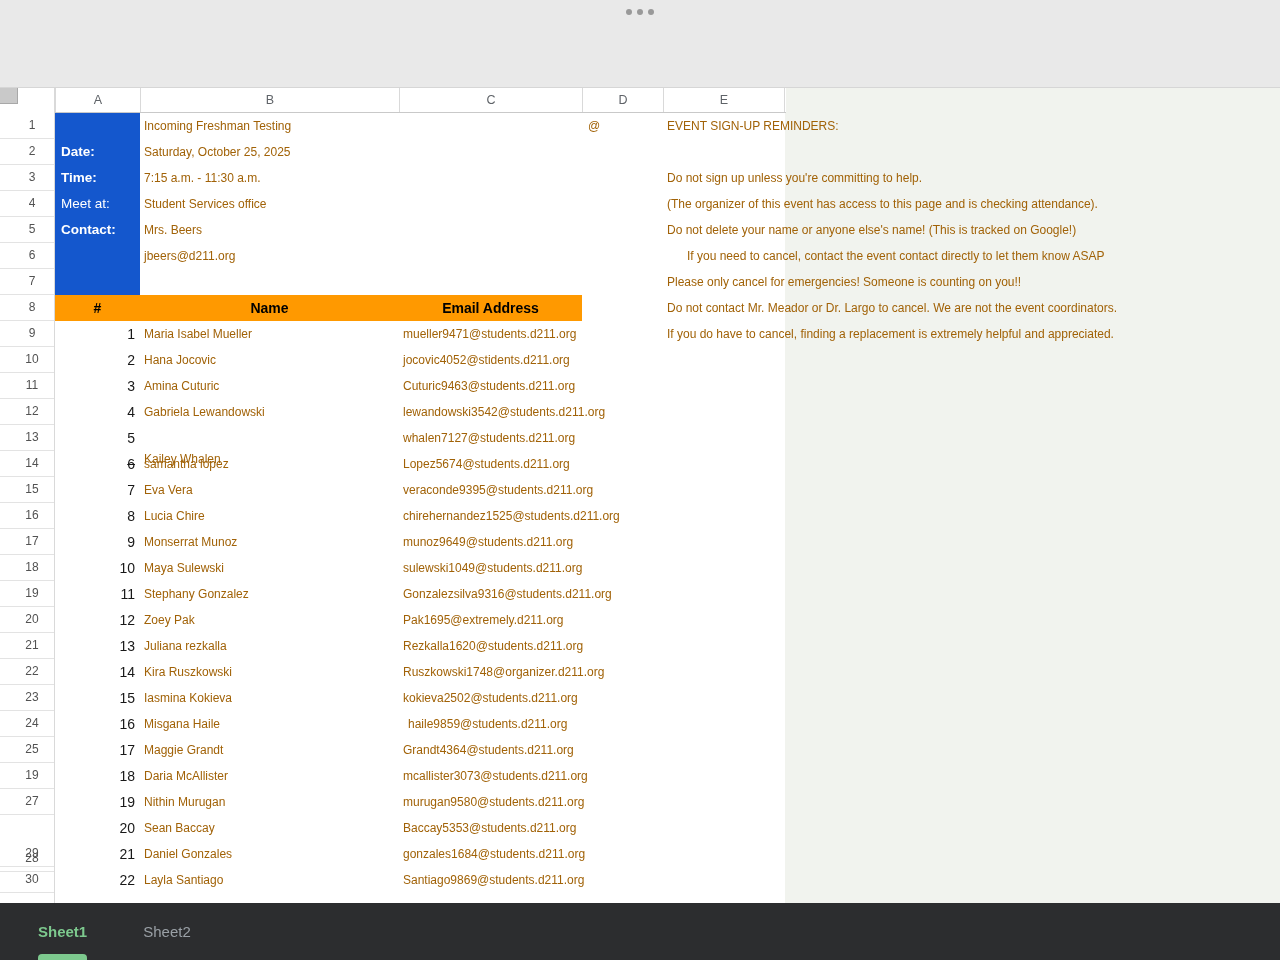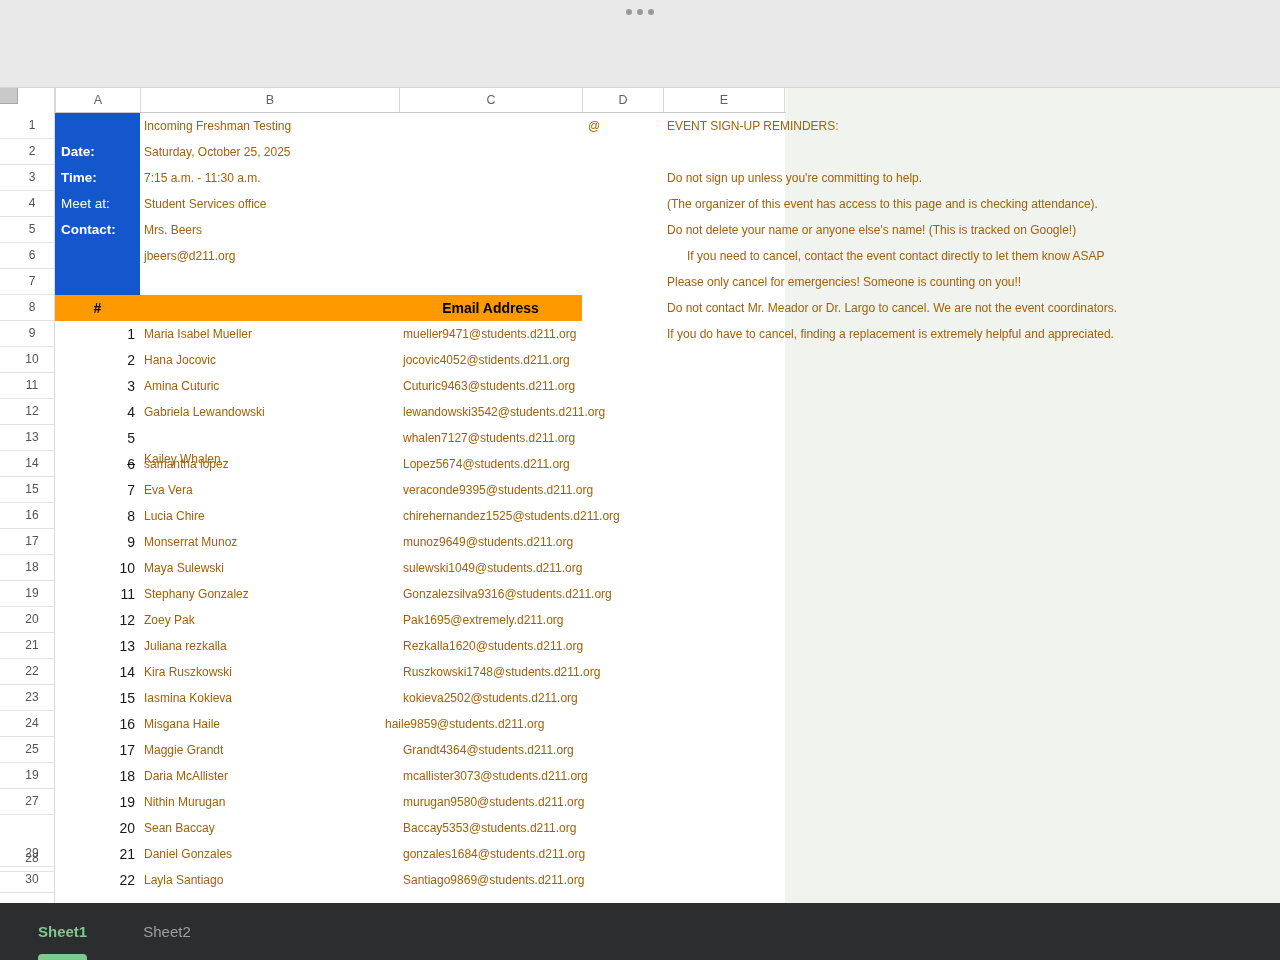--- a/index.html
+++ b/index.html
@@ -120,20 +120,21 @@
 
     <div class="blueblock" id="blueblock">
         <div class="bluelabel bold" style="top: 26px;">Date:</div>
         <div class="bluelabel bold" style="top: 52px;">Time:</div>
         <div class="bluelabel" style="top: 78px;">Meet at:</div>
         <div class="bluelabel bold" style="top: 104px;">Contact:</div>
       </div>
 
     <div class="orangeheader"></div>
     <div class="oh-cell oh-c0">#</div>
+    <div class="oh-cell oh-c1">Name</div>
     <div class="oh-cell oh-c2">Email Address</div>
 
     <div class="celltext" style="left:588px; top:25px;">@</div>
 
     <div id="dyncells">
         <div class="celltext" style="left: 144px; top: 25px;">Incoming Freshman Testing</div>
         <div class="celltext" style="left: 144px; top: 51px;">Saturday, October 25, 2025</div>
         <div class="celltext" style="left: 144px; top: 77px;">7:15 a.m. - 11:30 a.m.</div>
         <div class="celltext" style="left: 144px; top: 103px;">Student Services office</div>
         <div class="celltext" style="left: 144px; top: 129px;">Mrs. Beers</div>
@@ -207,31 +208,31 @@
     <div class="celltext" style="left: 403px; top: 519px;">Pak1695@extremely.d211.org</div>
   </div>
         <div>
     <div class="numcell" style="top: 545px;"><span>13</span></div>
     <div class="celltext" style="left: 144px; top: 545px;">Juliana rezkalla</div>
     <div class="celltext" style="left: 403px; top: 545px;">Rezkalla1620@students.d211.org</div>
   </div>
         <div>
     <div class="numcell" style="top: 571px;"><span>14</span></div>
     <div class="celltext" style="left: 144px; top: 571px;">Kira Ruszkowski</div>
-    <div class="celltext" style="left: 403px; top: 571px;">Ruszkowski1748@students.d211.org</div>
+    <div class="celltext" style="left: 403px; top: 571px;">Ruszkowski1748@organizer.d211.org</div>
   </div>
         <div>
     <div class="numcell" style="top: 597px;"><span>15</span></div>
     <div class="celltext" style="left: 144px; top: 597px;">Iasmina Kokieva</div>
     <div class="celltext" style="left: 403px; top: 597px;">kokieva2502@students.d211.org</div>
   </div>
         <div>
     <div class="numcell" style="top: 623px;"><span>16</span></div>
     <div class="celltext" style="left: 144px; top: 623px;">Misgana Haile</div>
-    <div class="celltext" style="left: 385px; top: 623px; text-align: center;">haile9859@students.d211.org</div>
+    <div class="celltext" style="left: 408px; top: 623px; text-align: center;">haile9859@students.d211.org</div>
   </div>
         <div>
     <div class="numcell" style="top: 649px;"><span>17</span></div>
     <div class="celltext" style="left: 144px; top: 649px;">Maggie Grandt</div>
     <div class="celltext" style="left: 403px; top: 649px;">Grandt4364@students.d211.org</div>
   </div>
         <div>
     <div class="numcell" style="top: 675px;"><span>18</span></div>
     <div class="celltext" style="left: 144px; top: 675px;">Daria McAllister</div>
     <div class="celltext" style="left: 403px; top: 675px;">mcallister3073@students.d211.org</div>

